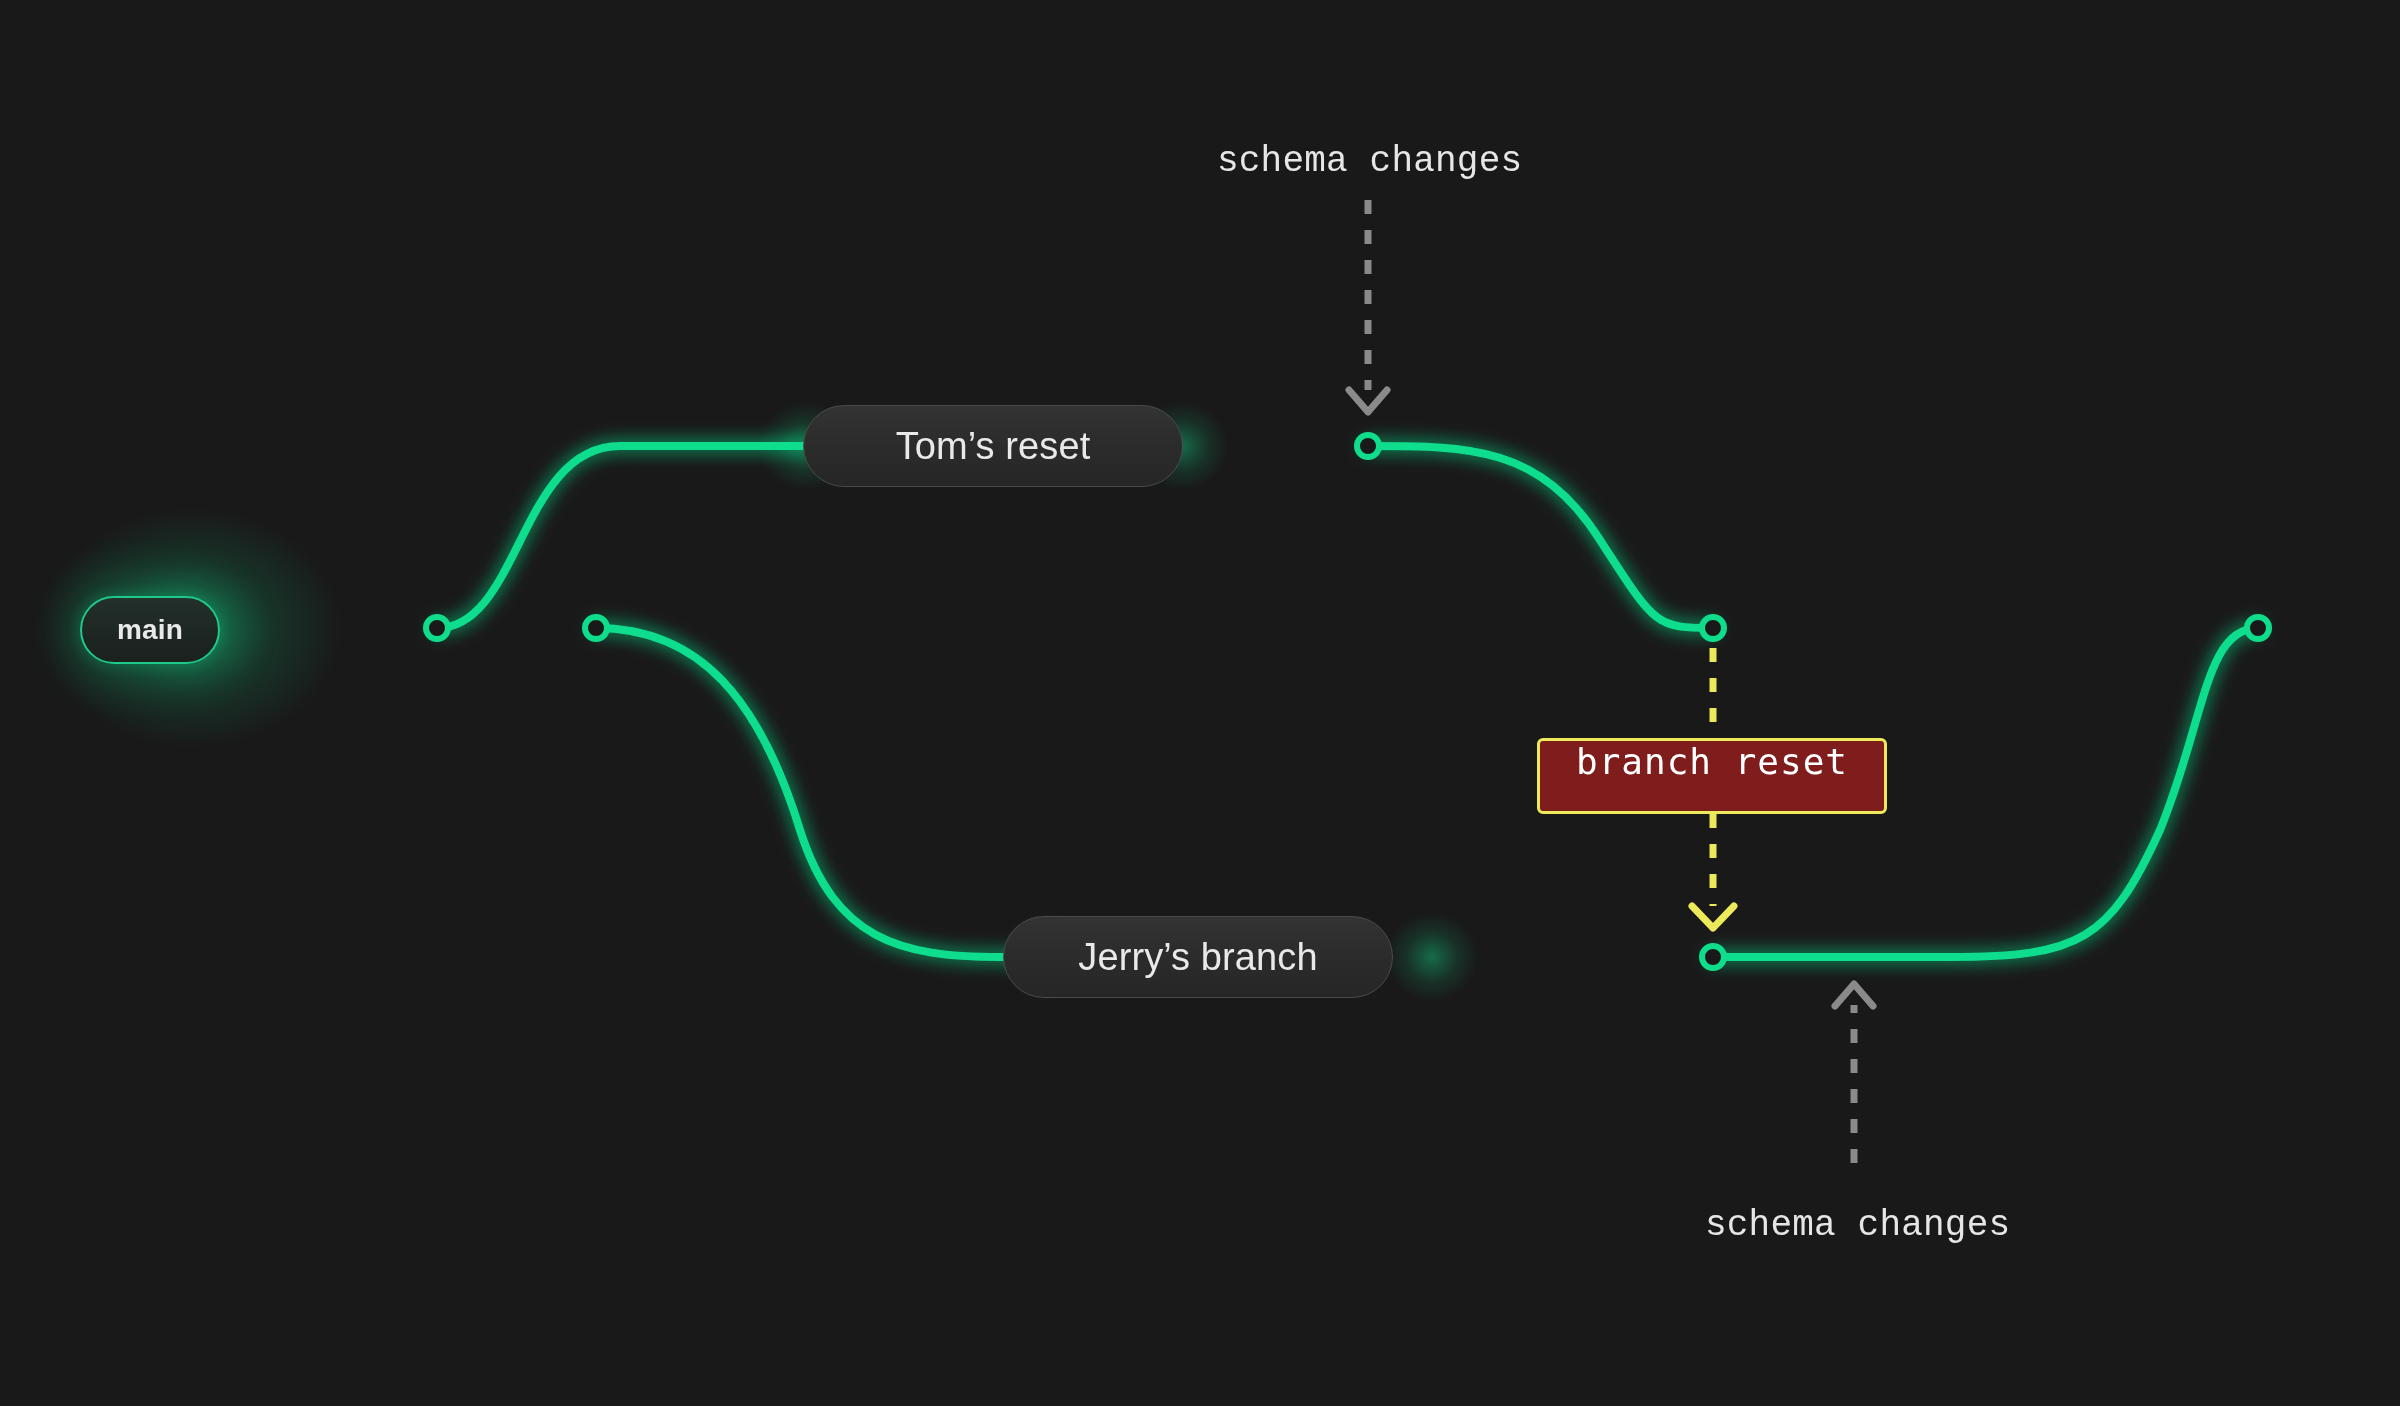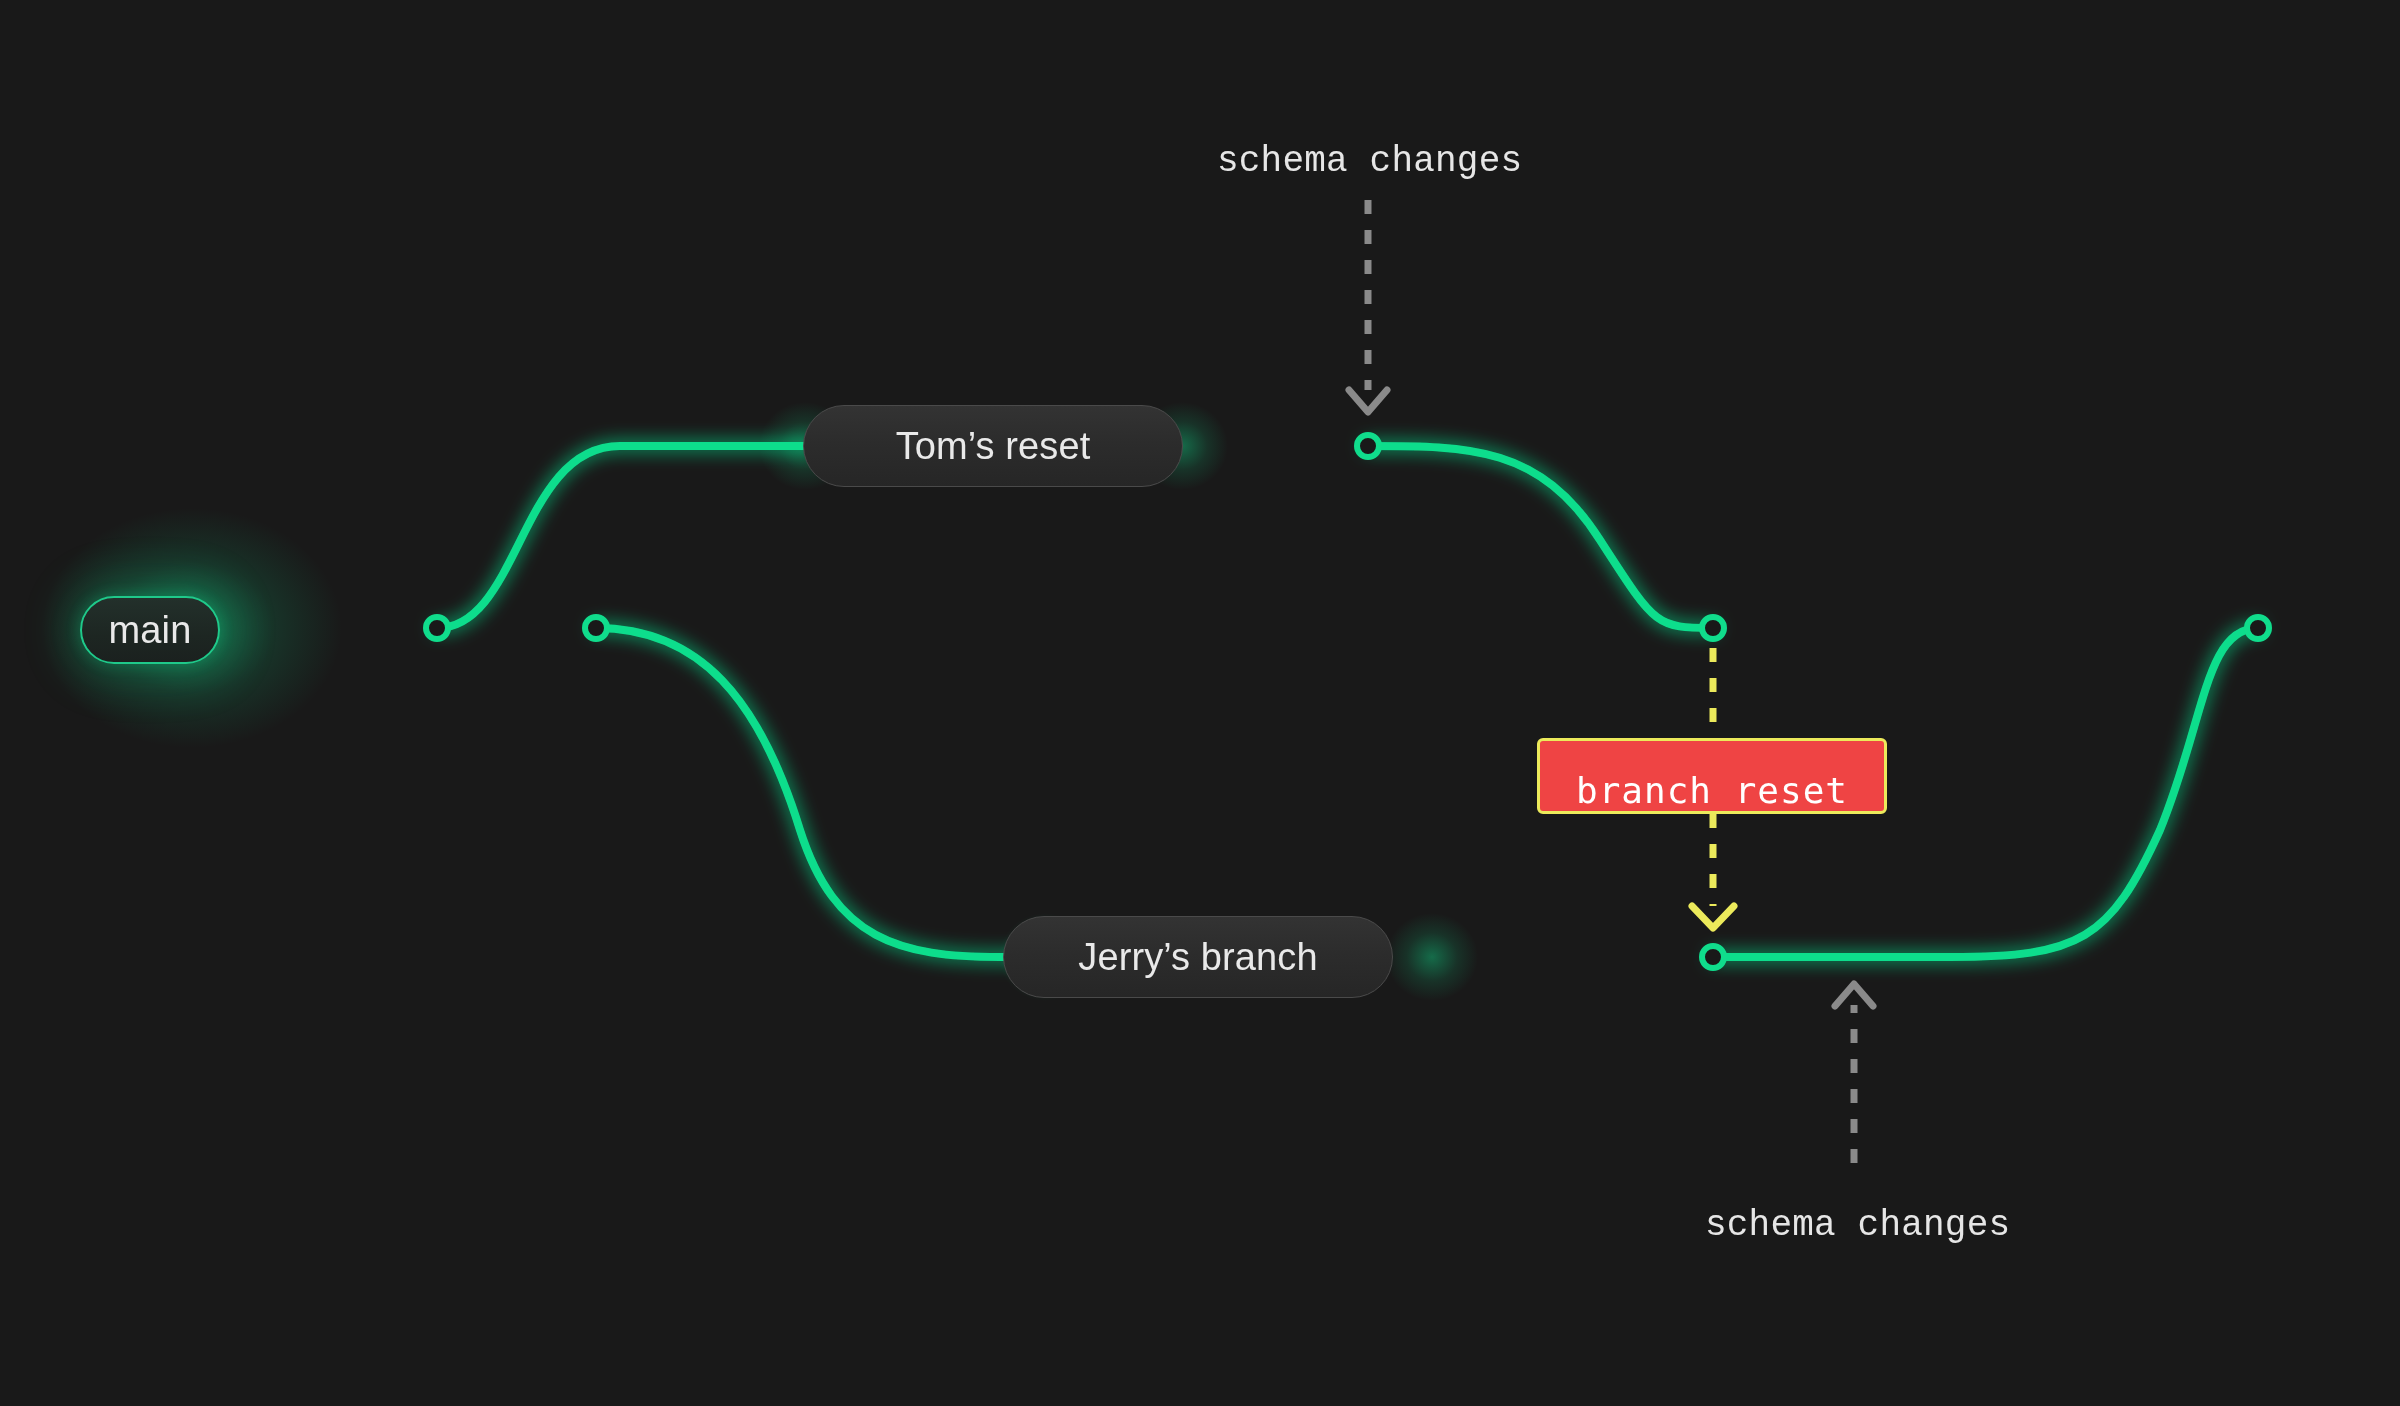--- a/index.html
+++ b/index.html
@@ -41,33 +41,34 @@
     letter-spacing: 0.1px;
   }
   .pill-dark {
     background: linear-gradient(180deg, #333333 0%, #2c2c2c 45%, #262626 100%);
     border: 1.5px solid #4a4a4a;
     font-size: 38px;
   }
   .pill-main {
     background: linear-gradient(180deg, #23302b 0%, #1d2622 60%, #1b211f 100%);
     border: 2px solid #1fc98a;
-    font-size: 38px;
+    font-size: 28px;
     box-shadow: 0 0 46px 14px rgba(16, 220, 140, 0.22),
                 0 0 14px 2px rgba(16, 220, 140, 0.20);
+    font-weight: bold;
   }
 
   
   .callout {
     position: absolute;
     display: flex;
-    align-items: flex-end;
+    align-items: flex-start;
     justify-content: center;
     box-sizing: border-box;
-    background: #ef4444;
+    background: #7f1d1d;
     border: 3px solid #ecea5b;
     border-radius: 6px;
     color: #ffffff;
     font-family: "DejaVu Sans Mono", "Liberation Mono", monospace;
     font-size: 36px;
     letter-spacing: 1px;
     white-space: nowrap;
   }
 
   

